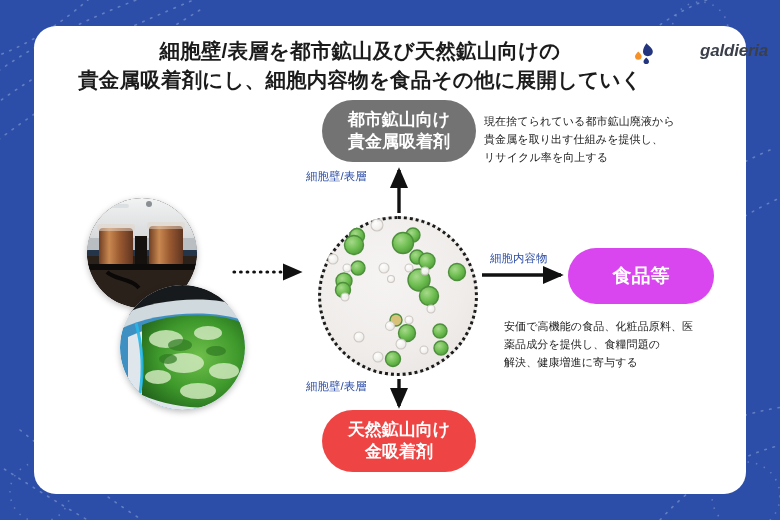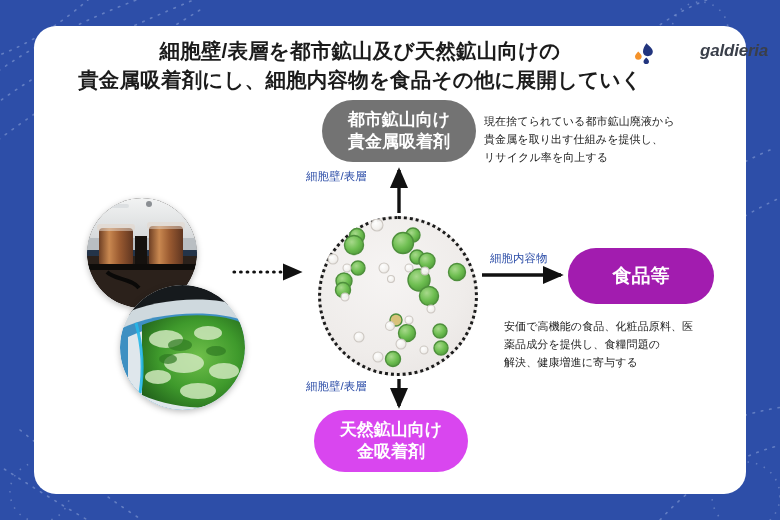--- a/index.html
+++ b/index.html
@@ -32,22 +32,22 @@
   }
 
   
   .pill{
     position:absolute;border-radius:999px;color:#fff;
     display:flex;align-items:center;justify-content:center;
     text-align:center;font-weight:bold;line-height:1.28;
     white-space:pre-line;
   }
   #pill-urban{left:322px;top:100px;width:154px;height:62px;background:#737373;font-size:17px;}
-  #pill-food{left:568px;top:248px;width:146px;height:56px;background:#a21caf;font-size:19px;}
-  #pill-natural{left:314px;top:410px;width:154px;height:62px;background:#d946ef;font-size:17px;}
+  #pill-food{left:568px;top:248px;width:146px;height:56px;background:#d946ef;font-size:19px;}
+  #pill-natural{left:322px;top:410px;width:154px;height:62px;background:#ef4444;font-size:17px;}
 
   
   .desc{
     position:absolute;color:#1b1b1b;font-size:11px;
     line-height:1.62;white-space:pre-line;letter-spacing:0.1px;
   }
   #desc-urban{left:484px;top:113px;width:250px;}
   #desc-food{left:504px;top:318px;width:248px;}
   #desc-natural{left:480px;top:412px;width:268px;}
 

